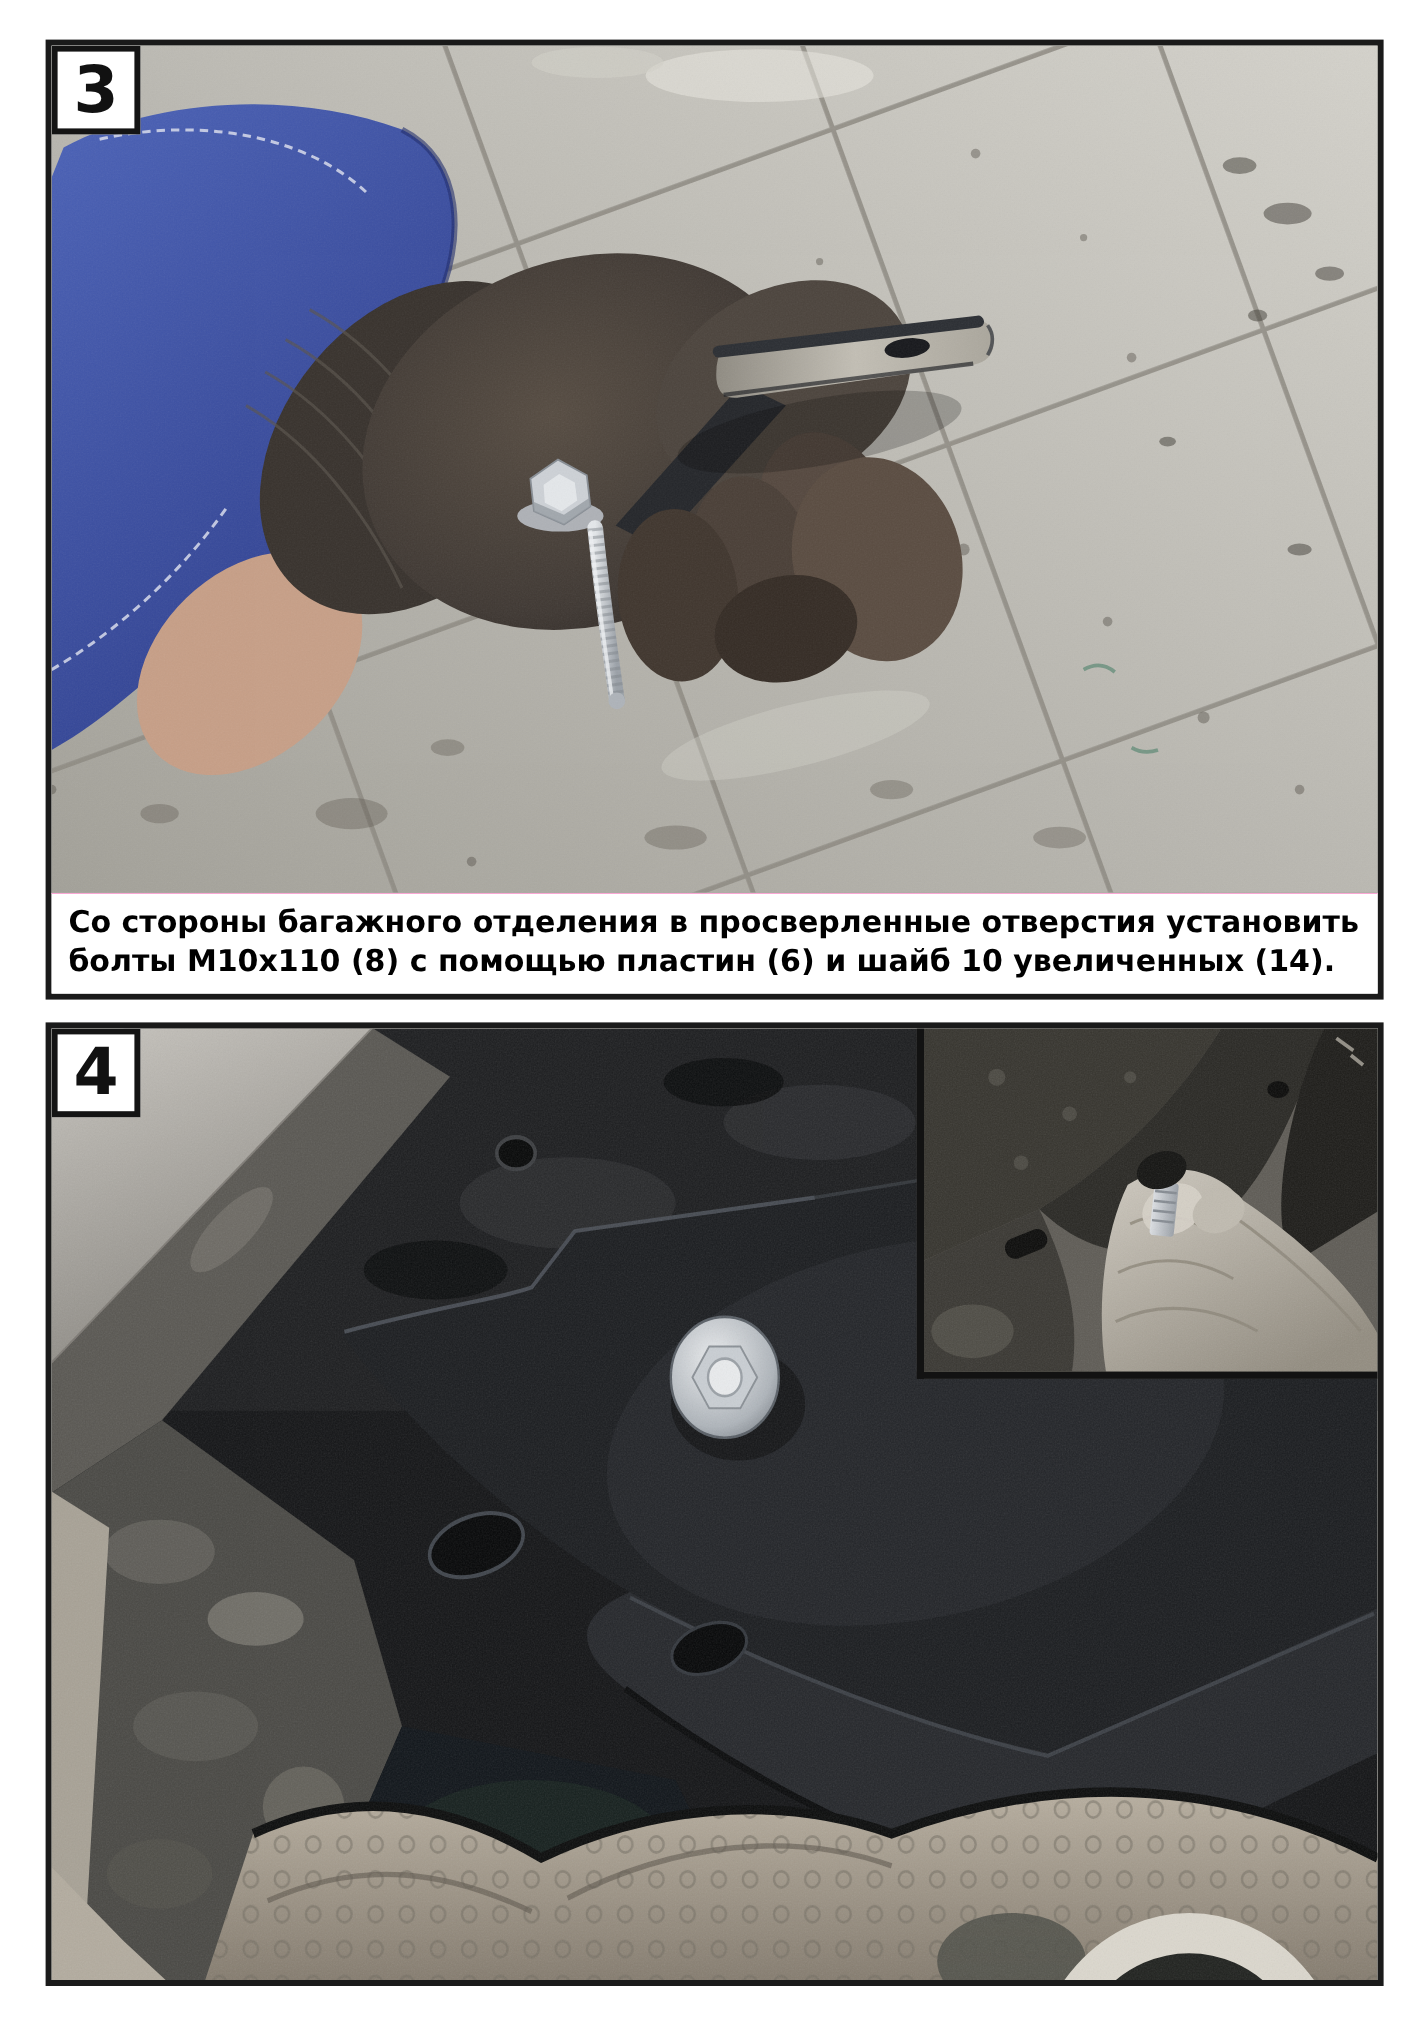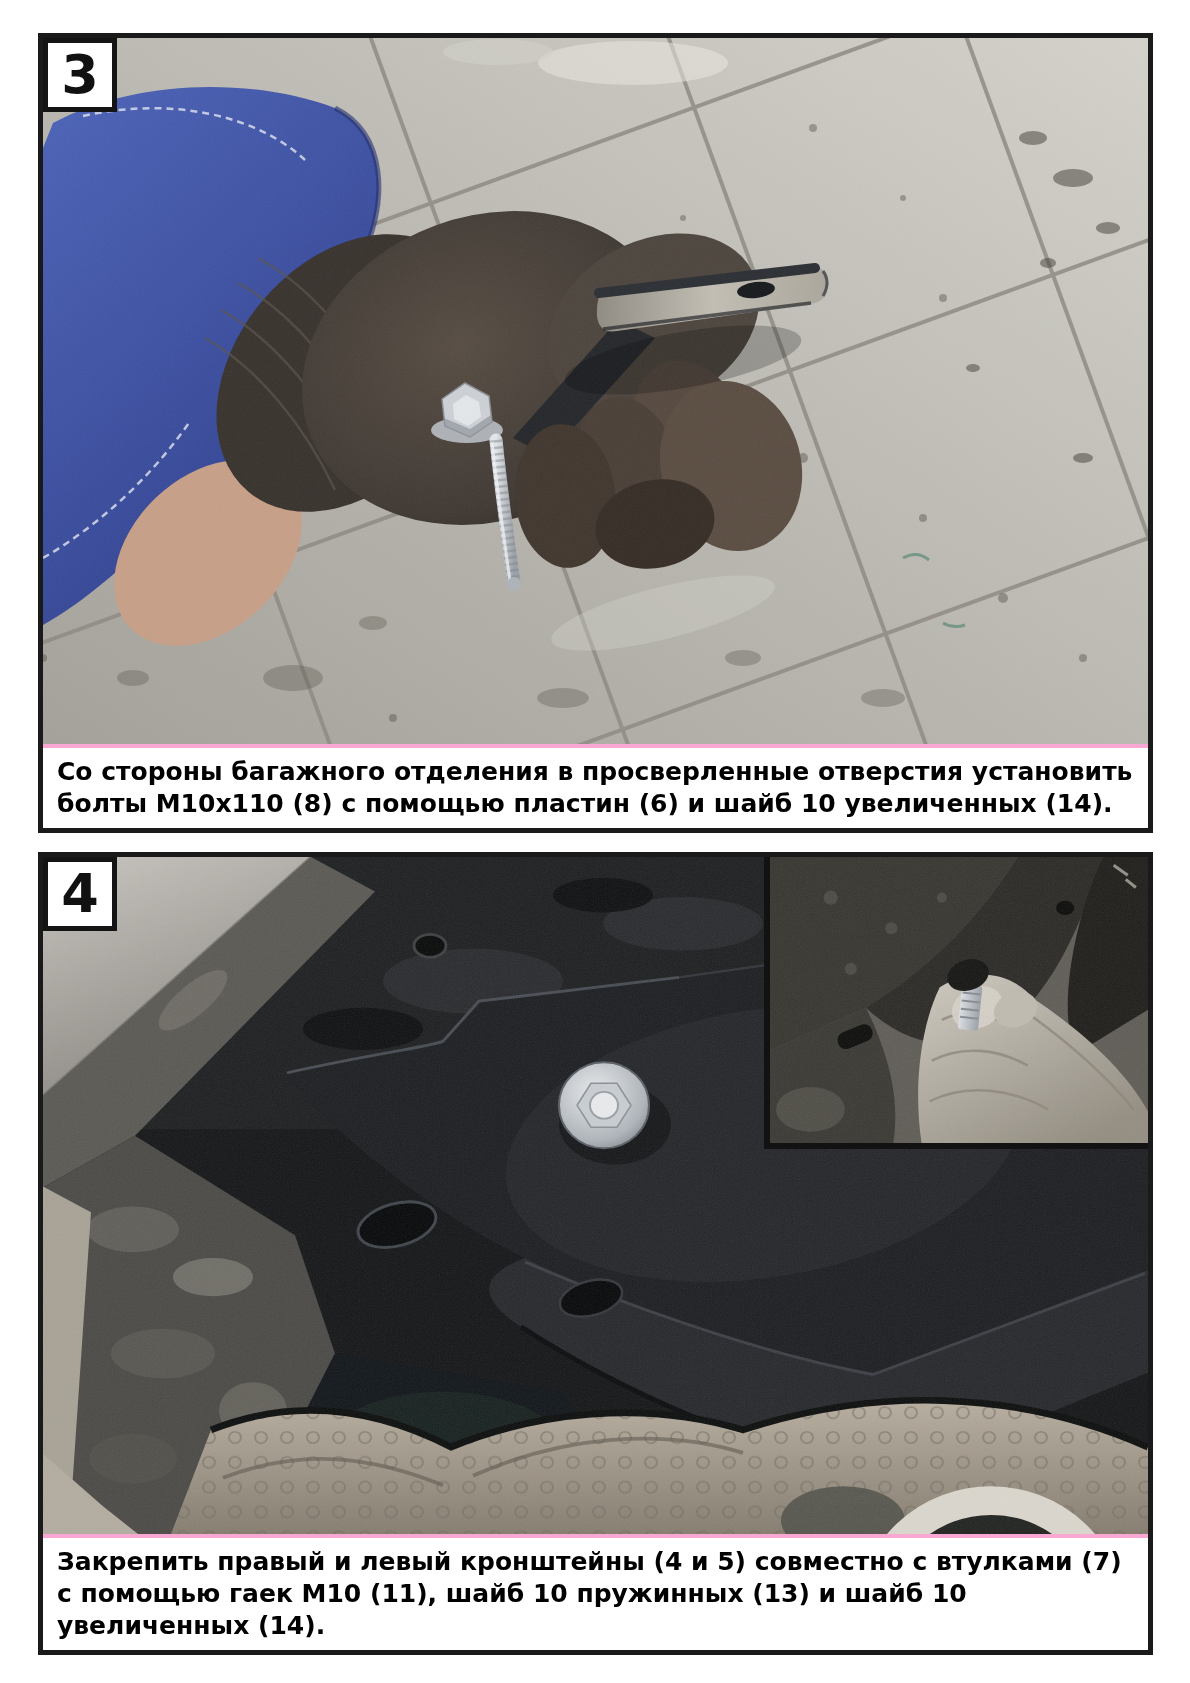--- a/index.html
+++ b/index.html
@@ -9,21 +9,21 @@
         border:5px solid #1a1a1a;box-sizing:border-box;background:#fff;
         display:flex;flex-direction:column;}
   #fig3{top:33px;height:800px;}
   #fig4{top:852px;height:803px;}
   .photo{position:relative;flex:1 1 auto;overflow:hidden;background:#9a9890;}
   .photo svg{display:block;width:100%;height:100%;}
   .badge{position:absolute;top:0;left:0;width:74px;height:74px;border:5px solid #141414;
         box-sizing:border-box;background:#ffffff;display:flex;align-items:center;justify-content:center;
         z-index:5;}
   .badge span{font-size:54px;font-weight:bold;color:#111;line-height:1;}
-  figcaption.caption{flex:0 0 auto;border-top:4px solid #f9a8d4;background:#ffffff;
+  figcaption.caption{flex:0 0 auto;border-top:1px solid #f9a8d4;background:#ffffff;
         padding:8px 14px;min-height:84px;box-sizing:border-box;}
   figcaption.caption span{font-size:25px;line-height:32px;font-weight:bold;color:#000;}
   .inset{position:absolute;top:0;right:0;width:384px;height:292px;box-sizing:border-box;
         border-left:6px solid #121212;border-bottom:6px solid #121212;z-index:4;background:#5f5c56;}
   .inset svg{display:block;width:100%;height:100%;}
 </style>
 </head>
 <body>
 
 <div class="page">
@@ -338,18 +338,15 @@
             <ellipse cx="196" cy="116" rx="21" ry="15" transform="rotate(-18 196 116)" fill="#141412"></ellipse>
           </g>
           <rect width="374" height="281" filter="url(#s3-noise)" opacity="0.12"></rect>
         </svg>
       </div>
 
       <div class="badge">
         <span>4</span>
       </div>
     </div>
-    <figcaption class="caption">
-      <span>Закрепить правый и левый кронштейны (4 и 5) совместно с втулками (7) с помощью гаек М10 (11), шайб 10 пружинных (13) и шайб 10 увеличенных (14).</span>
-    </figcaption>
   </figure>
 
 </div>
 
 </body></html>

